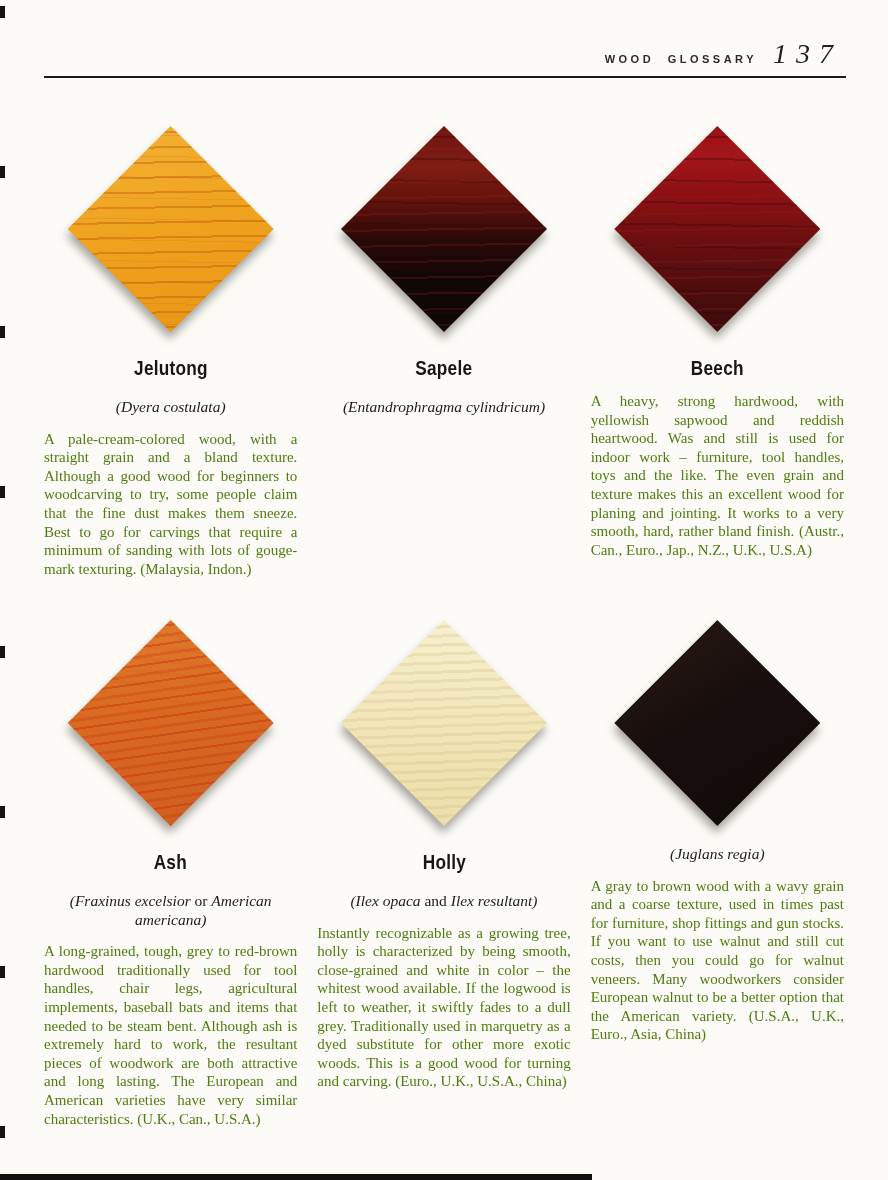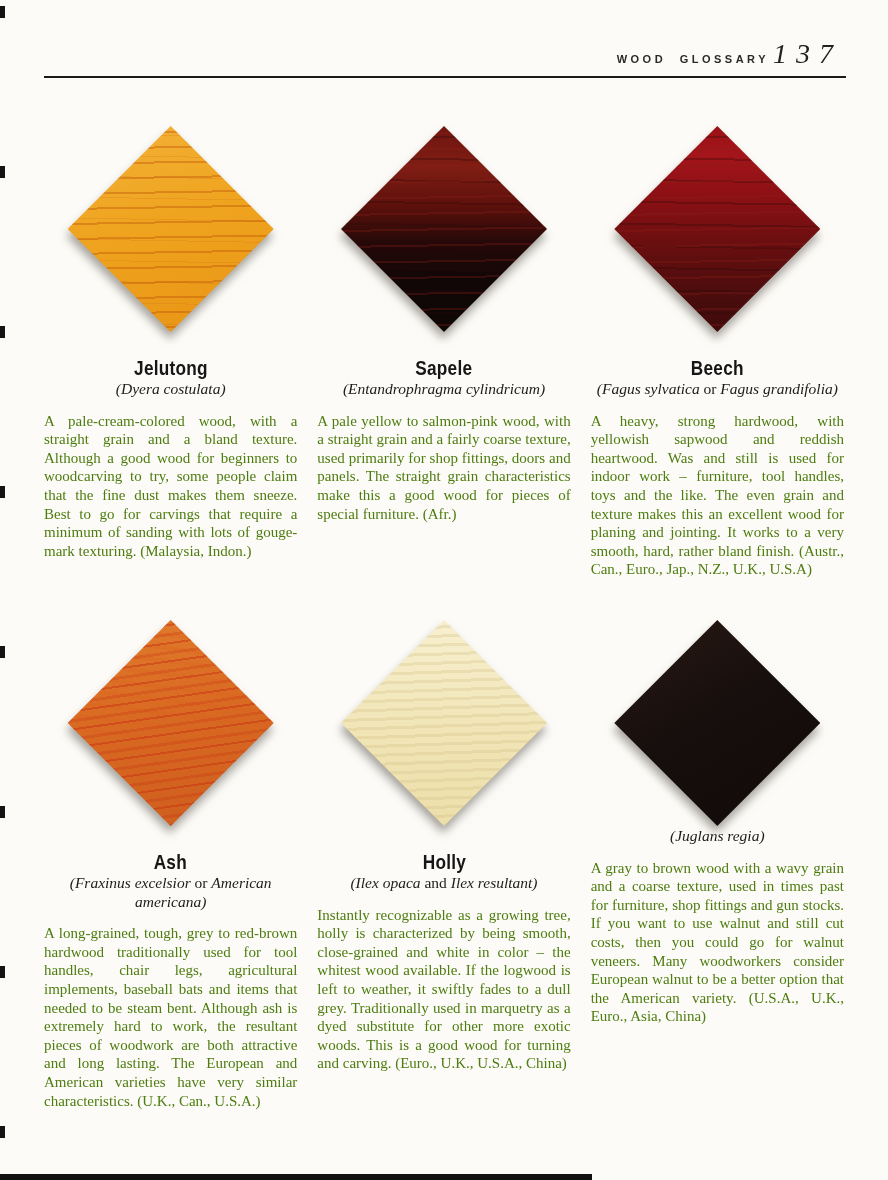--- a/index.html
+++ b/index.html
@@ -8,21 +8,21 @@
     background:#fcfbf7;
     font-family:"Liberation Serif", serif;
     color:#1e1e1e;
     -webkit-font-smoothing:antialiased;
   }
   .page{position:absolute;inset:0;}
 
   
   .header{
     position:absolute;top:40px;right:46px;
-    display:flex;align-items:baseline;gap:4px;
+    display:flex;align-items:baseline;gap:16px;
   }
   .header-label{
     font-family:"Liberation Sans", sans-serif;
     font-size:11px;font-weight:700;letter-spacing:3.5px;word-spacing:7px;
     color:#2a2a2a;
   }
   .header-pagenum{
     font-family:"Liberation Serif", serif;
     font-style:italic;font-weight:500;
     font-size:28px;letter-spacing:9px;color:#222;
@@ -73,21 +73,21 @@
 
   .wood-name{
     margin:24px 0 0 0;
     font-family:"Liberation Sans", sans-serif;
     font-size:21px;font-weight:700;color:#161616;
     letter-spacing:.3px;line-height:1.1;text-align:center;
   }
   .wood-name .condensed{display:inline-block;transform:scaleX(.82);transform-origin:center;white-space:nowrap;}
 
   .latin{
-    margin:1px 0 0 0;
+    margin:19px 0 0 0;
     font-size:15.5px;text-align:center;color:#1c1c1c;line-height:1.2;
   }
   .latin em{font-style:italic;}
   .latin .conj{font-style:normal;}
 
   .desc{
     margin:13px 0 0 0;width:100%;
     font-size:15px;line-height:18.6px;
     text-align:justify;text-justify:inter-word;
     color:#4d7c0f;
@@ -118,29 +118,27 @@
       <p class="latin"><em>(Dyera costulata)</em><span class="conj"></span><em></em></p>
       <p class="desc">A pale-cream-colored wood, with a straight grain and a bland texture. Although a good wood for beginners to woodcarving to try, some people claim that the fine dust makes them sneeze. Best to go for carvings that require a minimum of sanding with lots of gouge-mark texturing. (Malaysia, Indon.)</p>
     </section>
 
     <section class="card">
       <div class="diamond-wrap">
         <div class="diamond grain-streaks-dark" style="background: linear-gradient(rgb(111, 21, 16) 0%, rgb(127, 29, 19) 20%, rgb(95, 17, 12) 38%, rgb(38, 9, 8) 56%, rgb(18, 7, 7) 74%, rgb(14, 6, 6) 100%);"></div>
       </div>
       <h2 class="wood-name"><span class="condensed">Sapele</span></h2>
       <p class="latin"><em>(Entandrophragma cylindricum)</em><span class="conj"></span><em></em></p>
-      <p class="desc">A pale yellow to salmon-pink wood, with a straight grain and a fairly coarse texture, used primarily for shop fittings, doors and panels. The straight grain characteristics make this a good wood for pieces of special furniture. (Afr.)</p>
     </section>
 
     <section class="card">
       <div class="diamond-wrap">
         <div class="diamond grain-streaks-dark" style="background: linear-gradient(rgb(155, 17, 22) 0%, rgb(163, 21, 26) 14%, rgb(140, 16, 20) 34%, rgb(96, 14, 15) 64%, rgb(71, 12, 12) 86%, rgb(64, 11, 11) 100%);"></div>
       </div>
       <h2 class="wood-name"><span class="condensed">Beech</span></h2>
-      <p class="latin"><em>(Fagus sylvatica</em><span class="conj"> or </span><em>Fagus grandifolia)</em></p>
       <p class="desc">A heavy, strong hardwood, with yellowish sapwood and reddish heartwood. Was and still is used for indoor work – furniture, tool handles, toys and the like. The even grain and texture makes this an excellent wood for planing and jointing. It works to a very smooth, hard, rather bland finish. (Austr., Can., Euro., Jap., N.Z., U.K., U.S.A)</p>
     </section>
 
     <section class="card">
       <div class="diamond-wrap">
         <div class="diamond grain-wavy" style="background: linear-gradient(172deg, rgb(224, 124, 44) 0%, rgb(217, 106, 34) 45%, rgb(205, 93, 29) 100%);"></div>
       </div>
       <h2 class="wood-name"><span class="condensed">Ash</span></h2>
       <p class="latin"><em>(Fraxinus excelsior</em><span class="conj"> or </span><em>American americana)</em></p>
       <p class="desc">A long-grained, tough, grey to red-brown hardwood traditionally used for tool handles, chair legs, agricultural implements, baseball bats and items that needed to be steam bent. Although ash is extremely hard to work, the resultant pieces of woodwork are both attractive and long lasting. The European and American varieties have very similar characteristics. (U.K., Can., U.S.A.)</p>

